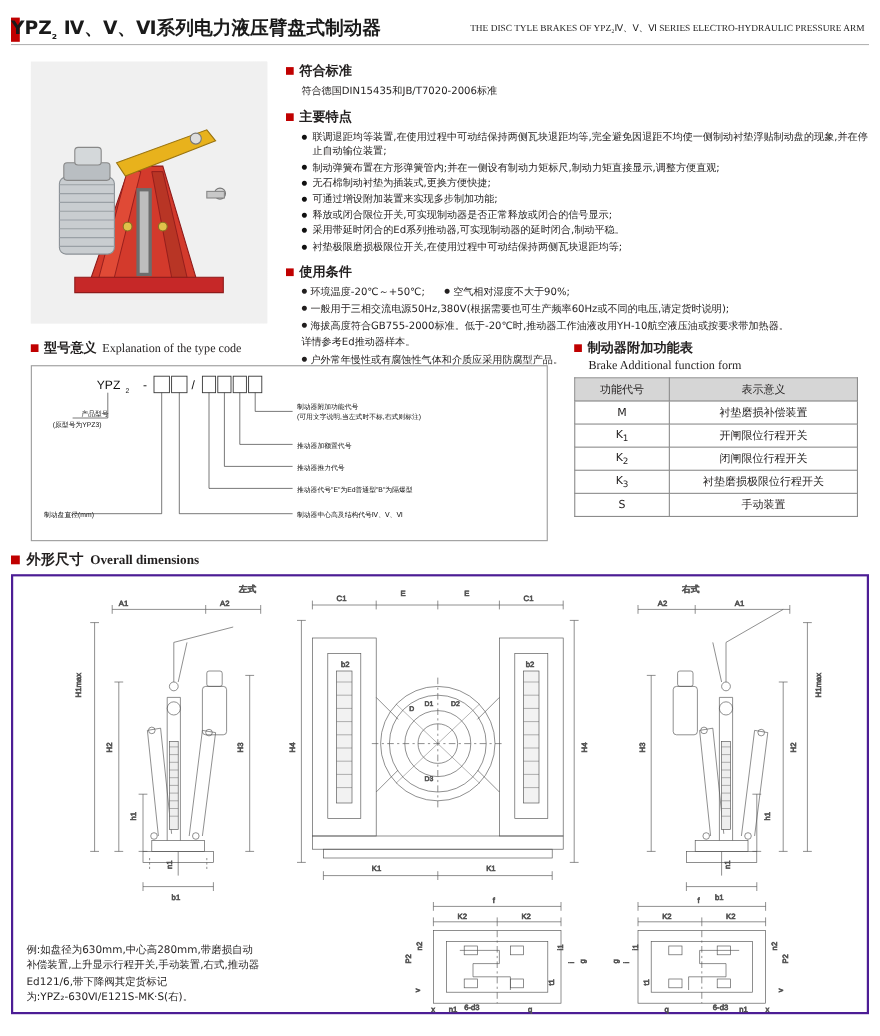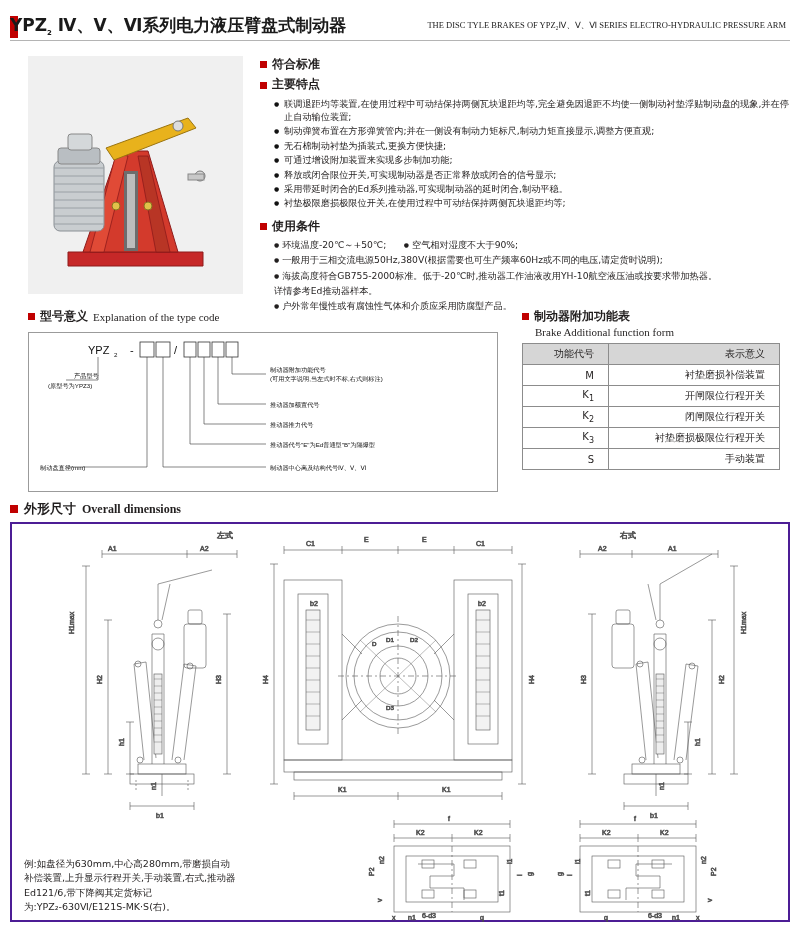--- a/index.html
+++ b/index.html
@@ -81,21 +81,21 @@
   .tc-svg { position:absolute; left:0; top:24px; }
   .addfunc { position:absolute; left: 512px; top: 0; width: 270px; }
   .af-title { font-size: 12px; font-weight:bold; display:flex; gap:5px; align-items:center;}
   .af-title::before { content:""; display:inline-block; width:7px;height:7px;background:#c00000;}
   .af-sub { font-size: 11px; margin: 1px 0 5px 13px; font-family:"Liberation Serif",serif;}
   table.af {
     border-collapse: collapse; width: 258px; margin-left: 0px;
     font-size: 10px;
   }
   table.af th, table.af td {
-    border: 1px solid #8c8c8c; text-align:right; padding: 3px 14px; height: 19px;
+    border: 1px solid #8c8c8c; text-align:center; padding: 3px 14px; height: 19px;
   }
   table.af th { background: #d6d6d6; font-weight: normal; }
   table.af td.code { width: 86px; }
   .sub-i { font-size: 8px; vertical-align: sub; }
 
   
   .dims { position: relative; margin: 2px 10px 0 10px; }
   .dims-title { font-size: 13px; font-weight:bold; display:flex; gap:6px; align-items:center;}
   .dims-title::before { content:""; display:inline-block; width:8px;height:8px;background:#c00000;}
   .dims-title .en { font-weight: bold; font-size: 12px; font-family:"Liberation Serif",serif; }
@@ -162,20 +162,21 @@
 
       <circle cx="120" cy="150" r="4" fill="#e0c24a" stroke="#8a7420"></circle>
       <circle cx="88" cy="150" r="4" fill="#e0c24a" stroke="#8a7420"></circle>
       <circle cx="172" cy="120" r="5" fill="#d7d7d7" stroke="#777"></circle>
       <rect x="160" y="118" width="16" height="6" fill="#c8c8c8" stroke="#888"></rect>
     </svg>
   </div>
 
   <div class="specs">
     <div class="sec-title">符合标准</div>
+    <div class="plain">符合德国DIN15435和JB/T7020-2006标准</div>
 
     <div class="sec-title">主要特点</div>
     <ul class="bullets">
       <li>联调退距均等装置,在使用过程中可动结保持两侧瓦块退距均等,完全避免因退距不均使一侧制动衬垫浮贴制动盘的现象,并在停止自动输位装置;</li>
       <li>制动弹簧布置在方形弹簧管内;并在一侧设有制动力矩标尺,制动力矩直接显示,调整方便直观;</li>
       <li>无石棉制动衬垫为插装式,更换方便快捷;</li>
       <li>可通过增设附加装置来实现多步制加功能;</li>
       <li>释放或闭合限位开关,可实现制动器是否正常释放或闭合的信号显示;</li>
       <li>采用带延时闭合的Ed系列推动器,可实现制动器的延时闭合,制动平稳。</li>
       <li>衬垫极限磨损极限位开关,在使用过程中可动结保持两侧瓦块退距均等;</li>

